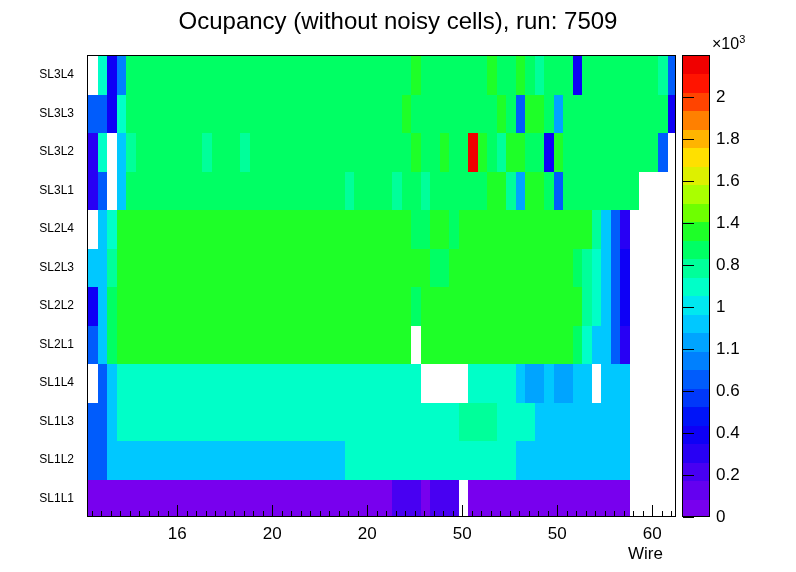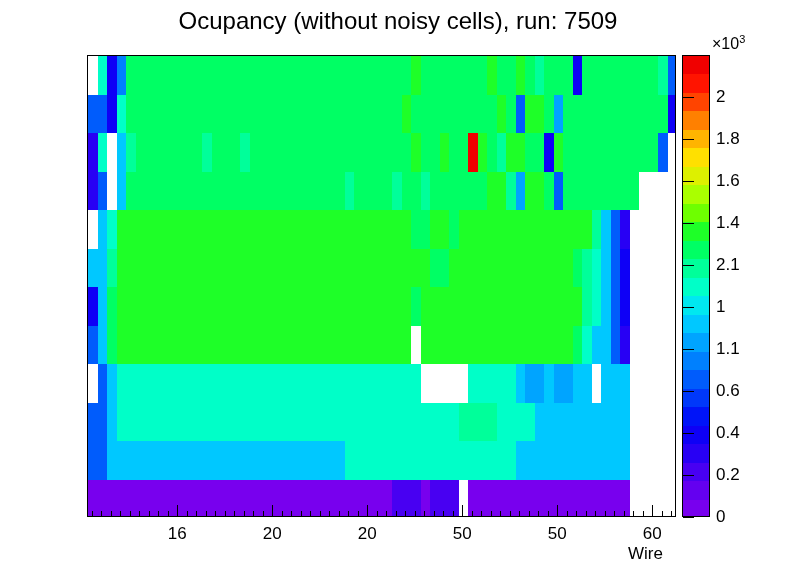--- a/index.html
+++ b/index.html
@@ -37,20 +37,34 @@
   #cbar-exp{position:absolute;left:712px;top:31px;font-size:16px;line-height:16px;color:#000;white-space:nowrap;}
   #cbar-exp sup{font-size:11px;}
 </style>
 </head>
 <body>
 
 <div id="root">
 
   <div id="title">Ocupancy (without noisy cells), run: 7509</div>
 
+  <div id="ylabels">
+      <div class="ylabel" style="top: 13.25px; right: 8px;">SL3L4</div>
+      <div class="ylabel" style="top: 51.75px; right: 8px;">SL3L3</div>
+      <div class="ylabel" style="top: 90.25px; right: 8px;">SL3L2</div>
+      <div class="ylabel" style="top: 128.75px; right: 8px;">SL3L1</div>
+      <div class="ylabel" style="top: 167.25px; right: 8px;">SL2L4</div>
+      <div class="ylabel" style="top: 205.75px; right: 8px;">SL2L3</div>
+      <div class="ylabel" style="top: 244.25px; right: 8px;">SL2L2</div>
+      <div class="ylabel" style="top: 282.75px; right: 8px;">SL2L1</div>
+      <div class="ylabel" style="top: 321.25px; right: 8px;">SL1L4</div>
+      <div class="ylabel" style="top: 359.75px; right: 8px;">SL1L3</div>
+      <div class="ylabel" style="top: 398.25px; right: 8px;">SL1L2</div>
+      <div class="ylabel" style="top: 436.75px; right: 8px;">SL1L1</div>
+    </div>
   <div id="yticks">
       <div class="ytick" style="top: 74px;"></div>
       <div class="ytick" style="top: 113px;"></div>
       <div class="ytick" style="top: 151px;"></div>
       <div class="ytick" style="top: 190px;"></div>
       <div class="ytick" style="top: 228px;"></div>
       <div class="ytick" style="top: 267px;"></div>
       <div class="ytick" style="top: 305px;"></div>
       <div class="ytick" style="top: 344px;"></div>
       <div class="ytick" style="top: 382px;"></div>
@@ -863,21 +877,21 @@
       <div class="ctick" style="top: 391px;"></div>
       <div class="ctick" style="top: 433px;"></div>
       <div class="ctick" style="top: 475px;"></div>
       <div class="ctick" style="top: 517px;"></div>
     </div>
   <div id="cbar-labels">
       <div class="clabel" style="top: 88px;">2</div>
       <div class="clabel" style="top: 130px;">1.8</div>
       <div class="clabel" style="top: 172px;">1.6</div>
       <div class="clabel" style="top: 214px;">1.4</div>
-      <div class="clabel" style="top: 256px;">2.1</div>
+      <div class="clabel" style="top: 256px;">0.8</div>
       <div class="clabel" style="top: 298px;">1</div>
       <div class="clabel" style="top: 340px;">1.1</div>
       <div class="clabel" style="top: 382px;">0.6</div>
       <div class="clabel" style="top: 424px;">0.4</div>
       <div class="clabel" style="top: 466px;">0.2</div>
       <div class="clabel" style="top: 508px;">0</div>
     </div>
 
 </div>
 

